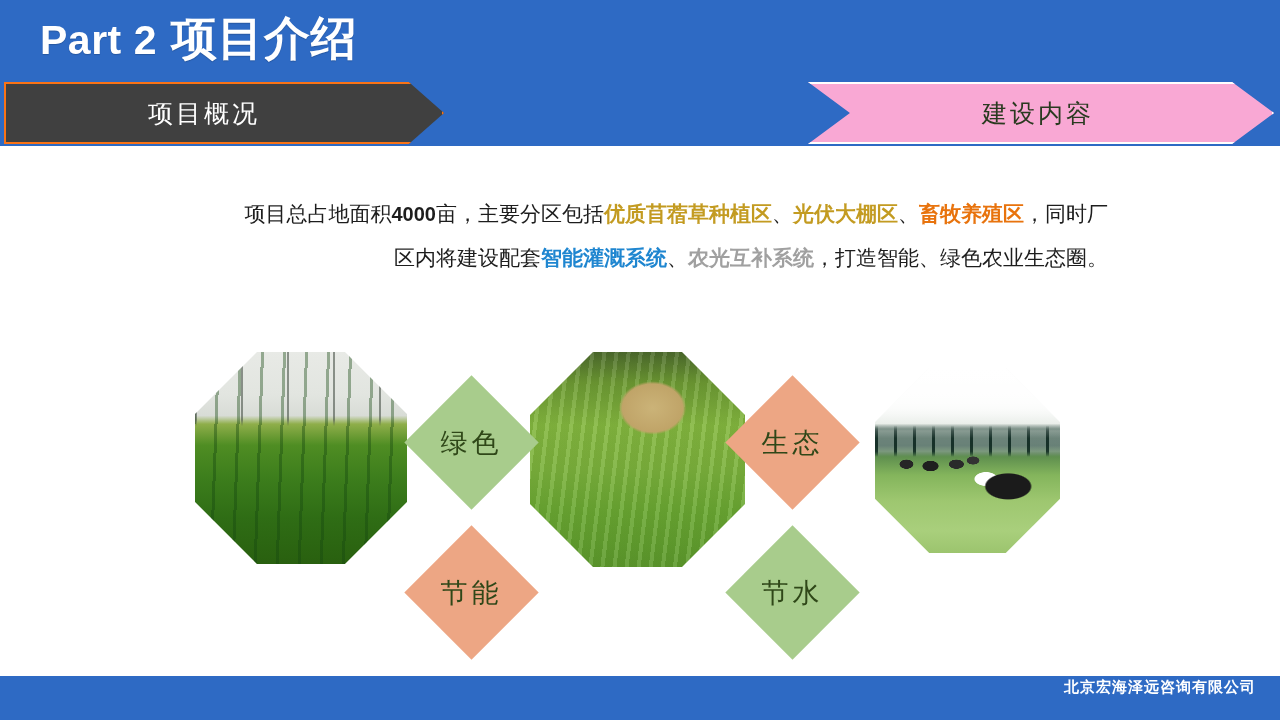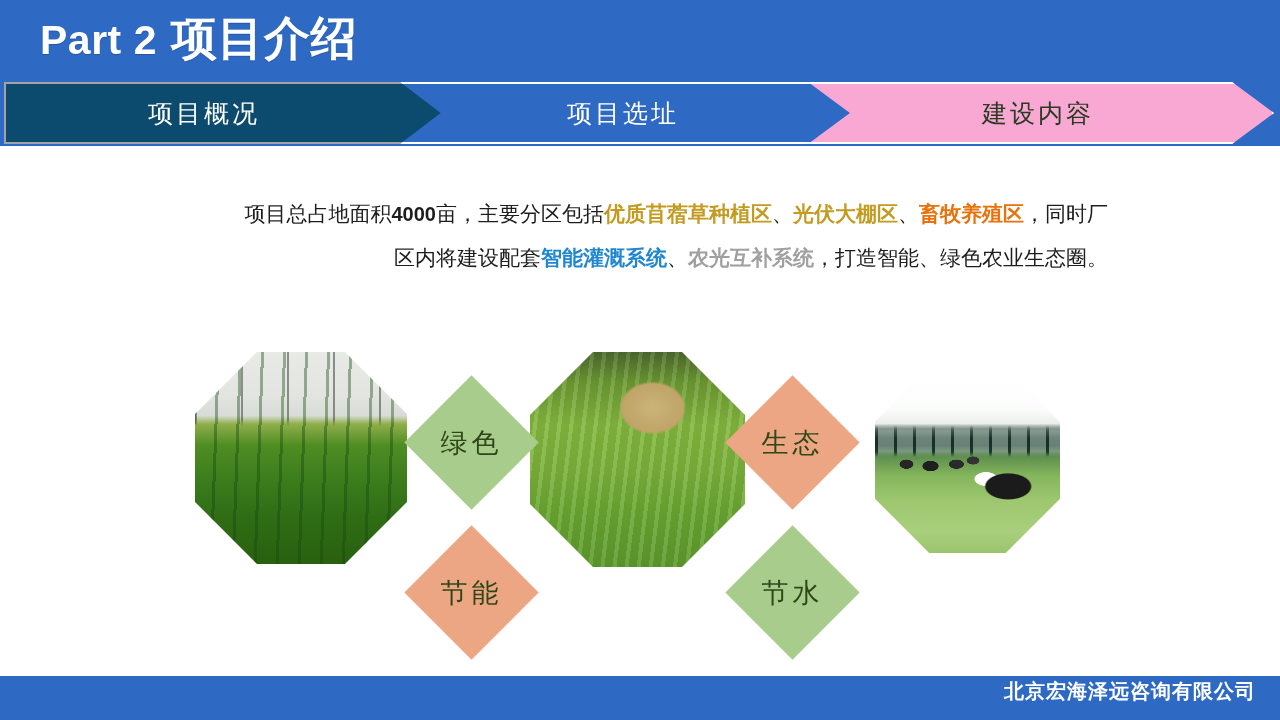--- a/index.html
+++ b/index.html
@@ -62,22 +62,22 @@
     font-size: 25px;
     letter-spacing: 3px;
     white-space: nowrap;
   }
   .chev .lbl { position: relative; z-index: 3; }
 
   
   #chev-1 {
     left: 4px;
     width: 440px;
-    background: #0c4a6e;
-    border: 2px solid #a3a3a3;
+    background: #404040;
+    border: 2px solid #f97316;
     color: #ffffff;
     clip-path: polygon(0 0, 92% 0, 100% 50%, 92% 100%, 0 100%);
     padding-right: 40px;
   }
   #chev-2 {
     left: 400px;
     width: 452px;
     background: #2e6ac4;
     border: 2px solid #ffffff;
     color: #ffffff;
@@ -231,44 +231,41 @@
     left: 0;
     top: 676px;
     width: 1280px;
     height: 44px;
     background: #2e6ac4;
   }
   #footer-company {
     position: absolute;
     right: 24px;
     top: 678px;
-    font-size: 20px;
+    font-size: 15px;
     letter-spacing: 1px;
     color: #ffffff;
     font-family: "DejaVu Serif", "Liberation Serif", serif;
     font-weight: bold;
     margin-left: 32px;
   }
 </style>
 </head>
 <body>
 
 <div id="top-banner"></div>
 
 <div id="slide-title">
   <span>Part 2</span><span class="cn">项目介绍</span>
 </div>
 
 <div id="chevron-nav">
   <div class="chev" id="chev-1">
     <span class="lbl">项目概况</span>
   </div>
-  <div class="chev" id="chev-2">
-    <span class="lbl">项目选址</span>
-  </div>
   <div class="chev" id="chev-3">
     <span class="lbl">建设内容</span>
   </div>
 </div>
 
 <div id="body-text">
   <span class="indent"></span><span>项目总占地面积</span><span class="t-num">4000</span><span>亩，主要分区包括</span><span class="t-gold">优质苜蓿草种植区</span><span>、</span><span class="t-gold">光伏大棚区</span><span>、</span><span class="t-orange">畜牧养殖区</span><span>，同时厂区内将建设配套</span><span class="t-blue">智能灌溉系统</span><span>、</span><span class="t-gray">农光互补系统</span><span>，打造智能、绿色农业生态圈。</span>
 </div>
 
 <div id="diamonds">

